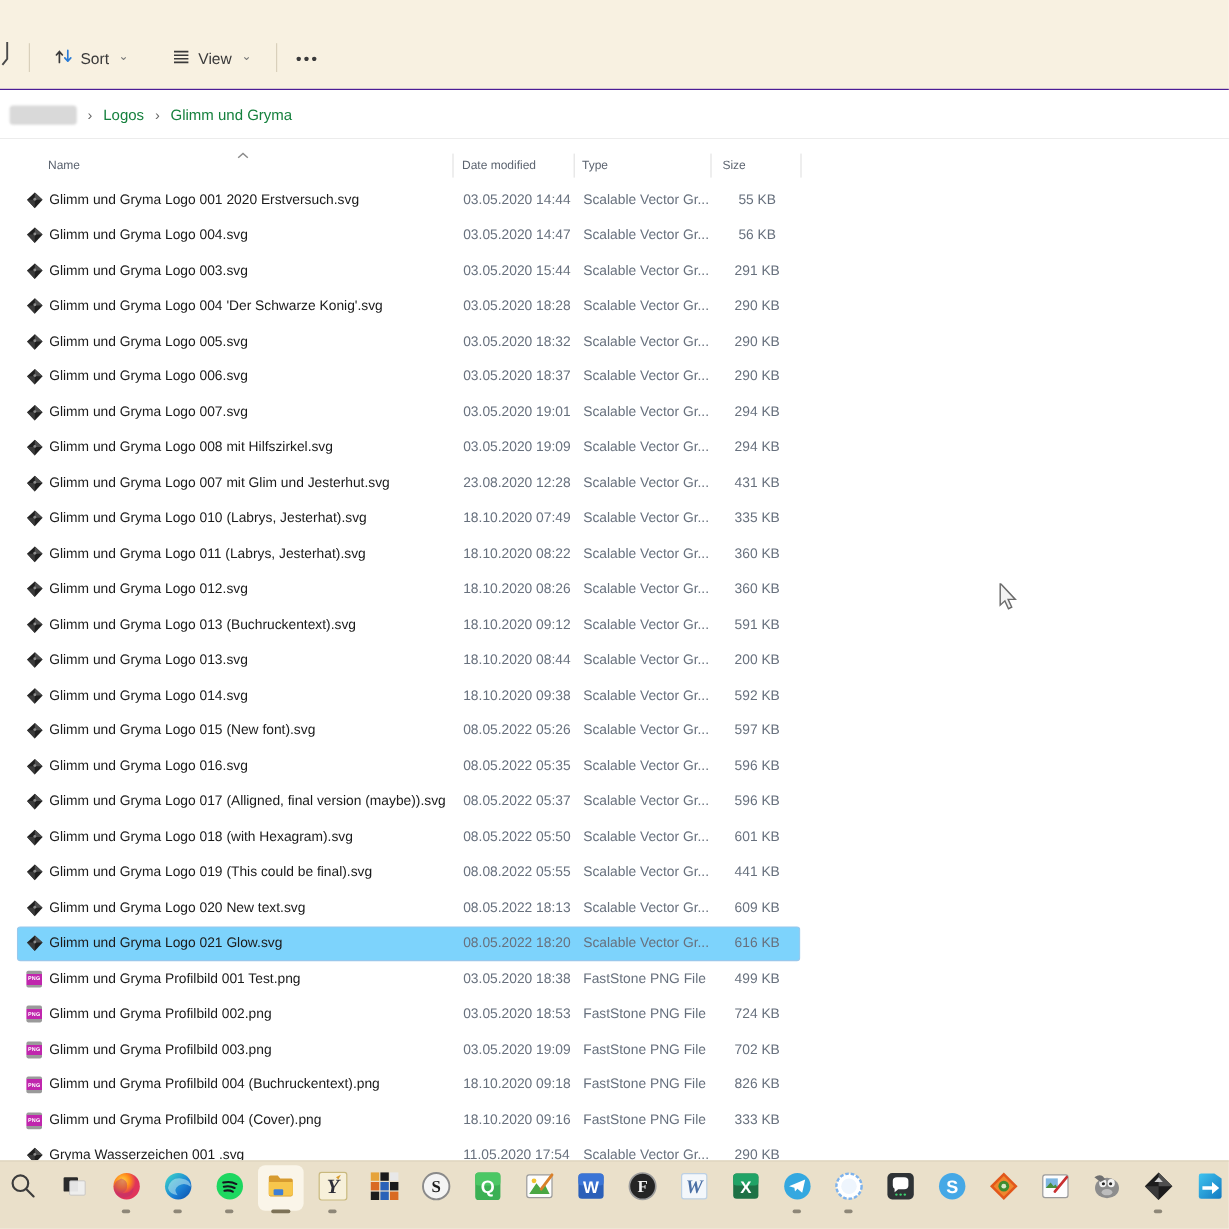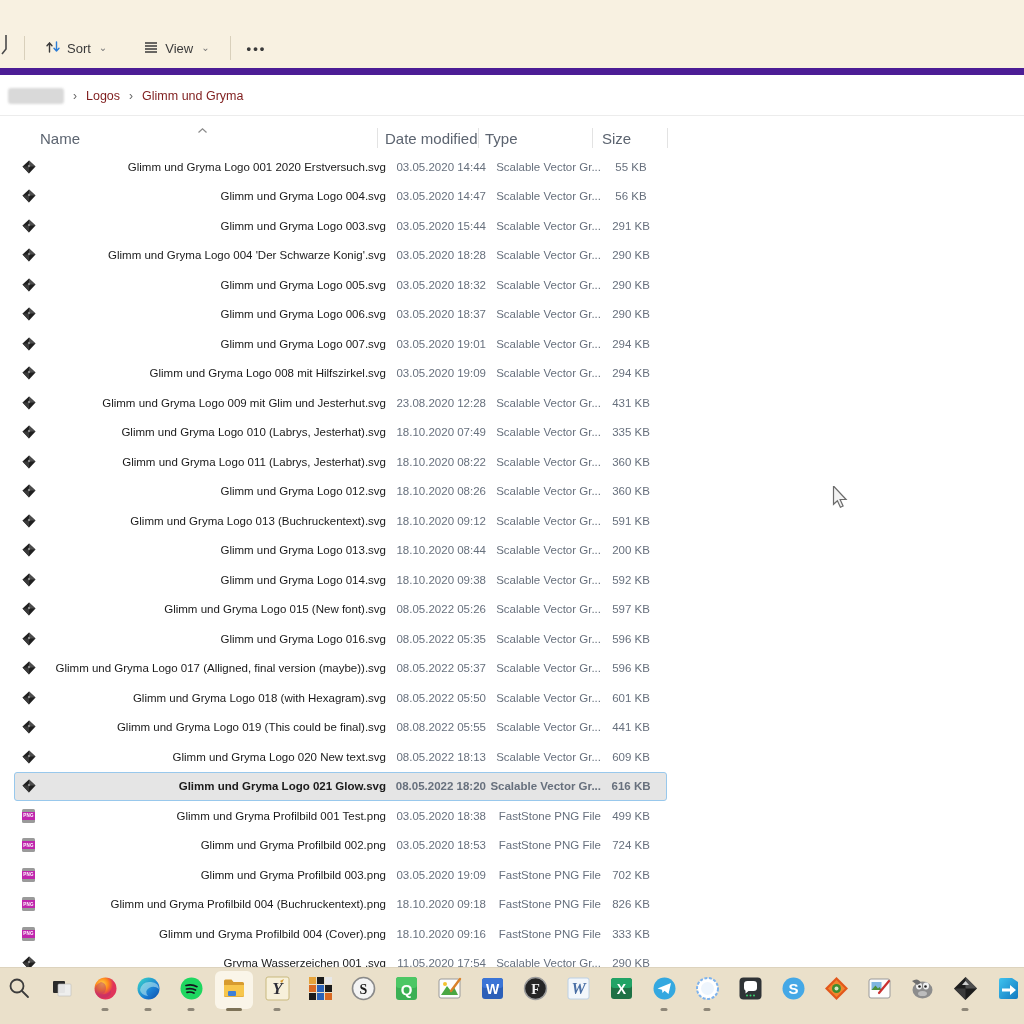--- a/index.html
+++ b/index.html
@@ -1,54 +1,54 @@
 <!DOCTYPE html>
 <html><head>
 <meta charset="utf-8">
 <style>
   * { margin:0; padding:0; box-sizing:border-box; }
   html,body { width:1024px; height:1024px; overflow:hidden;
     font-family:"Liberation Sans", sans-serif; background:#fff; }
 
   
   #chrome { position:absolute; left:0; top:0; width:1024px; height:75px;
-    background:#f8f1e1; border-bottom:7px solid #4c1d95; }
+    background:#f8f1e1; border-bottom:1px solid #4c1d95; }
   #toolbar { position:absolute; left:0; top:30px; height:36px; width:1024px;
     display:flex; align-items:center; color:#3a3a3a; font-size:13px; }
   .tb-btn { display:flex; align-items:center; gap:6px; padding:6px 10px;
     border-radius:4px; cursor:default; }
   .tb-sep { width:1px; height:24px; background:#d9d0bb; margin:0 6px; }
   .chev { font-size:10px; color:#777; margin-left:2px; transform:translateY(-1px); }
   #clipped-tool { position:absolute; left:0; top:34px; }
 
   
   #crumbbar { position:absolute; left:0; top:76px; width:1024px; height:40px;
     background:#fff; border-bottom:1px solid #ececec; display:flex;
     align-items:center; font-size:12.5px; color:#333; }
   #redacted { width:56px; height:16px; background:#d9d9d9; border-radius:3px;
     margin-left:8px; filter:blur(1px); }
   .crumb-sep { color:#666; margin:0 9px; font-size:12px; }
-  .crumb { color:#7f1d1d; }
+  .crumb { color:#15803d; }
 
   
   #listarea { position:absolute; left:0; top:116px; width:1024px; height:851px;
     background:#fff; overflow:hidden; }
   #colheads { position:absolute; left:14px; top:8px; width:653px; height:28px;
     display:grid; grid-template-columns:26px 345px 100px 115px 67px;
-    align-items:center; font-size:15px; color:#5c6470; }
+    align-items:center; font-size:10px; color:#5c6470; }
   .colsep { position:absolute; top:12px; width:1px; height:20px; background:#e3e3e3; }
   #sort-caret { position:absolute; left:197px; top:4px; }
   #rows { position:absolute; left:14px; top:36px; width:653px; height:815px;
     overflow:hidden; }
   .row { display:grid; grid-template-columns:26px 345px 100px 115px 67px;
     align-items:center; height:29.5px; font-size:11.5px; border:1px solid transparent;
     border-radius:3px; }
-  .row.selected { background:#e5e5e5; border-color:#98c8ec;font-weight:bold; }
-  .cell-name { color:#1a1a1a; white-space:nowrap; overflow:hidden;text-align:right; }
-  .cell-dim  { color:#67707d; white-space:nowrap;text-align:right; }
+  .row.selected { background:#7dd3fc; border-color:#98c8ec; }
+  .cell-name { color:#1a1a1a; white-space:nowrap; overflow:hidden; }
+  .cell-dim  { color:#67707d; white-space:nowrap; }
   .cell-size { color:#67707d; text-align:center; padding-right:7px; white-space:nowrap; }
   .fic { width:14px; height:14px; display:block; margin-left:7px; }
   .png-badge { width:13px; height:14px; margin-left:7px; border-radius:1.5px;
     background:linear-gradient(#9a9a9a 0 18%, #c026ad 18% 82%, #9a9a9a 82% 100%);
     color:#fff; font-size:4.5px; font-weight:bold; display:flex;
     align-items:center; justify-content:center; letter-spacing:.2px; }
 
   
   #taskbar { position:absolute; left:0; top:967px; width:1024px; height:57px;
     background:#eae0ca; border-top:1px solid #ddd3bd; }
@@ -244,21 +244,21 @@
   </div>
       <div class="row">
     <span class="icwrap">
           <svg class="fic" viewBox="0 0 14 14">
             <polygon points="7,0.5 13.5,6.5 7,13.5 0.5,6.5" fill="#1f1f1f"></polygon>
             <polygon points="7,0.5 13.5,6.5 7,6.5" fill="#4d4d4d"></polygon>
             <polygon points="7,6.5 0.5,6.5 7,13.5" fill="#3a3a3a"></polygon>
             <circle cx="7" cy="6" r="1.2" fill="#8c8c8c"></circle>
           </svg>
         </span>
-    <span class="cell-name">Glimm und Gryma Logo 009 mit Glim und Jesterhut.svg</span>
+    <span class="cell-name">Glimm und Gryma Logo 007 mit Glim und Jesterhut.svg</span>
     <span class="cell-dim">23.08.2020 12:28</span>
     <span class="cell-dim">Scalable Vector Gr...</span>
     <span class="cell-size">431 KB</span>
   </div>
       <div class="row">
     <span class="icwrap">
           <svg class="fic" viewBox="0 0 14 14">
             <polygon points="7,0.5 13.5,6.5 7,13.5 0.5,6.5" fill="#1f1f1f"></polygon>
             <polygon points="7,0.5 13.5,6.5 7,6.5" fill="#4d4d4d"></polygon>
             <polygon points="7,6.5 0.5,6.5 7,13.5" fill="#3a3a3a"></polygon>

